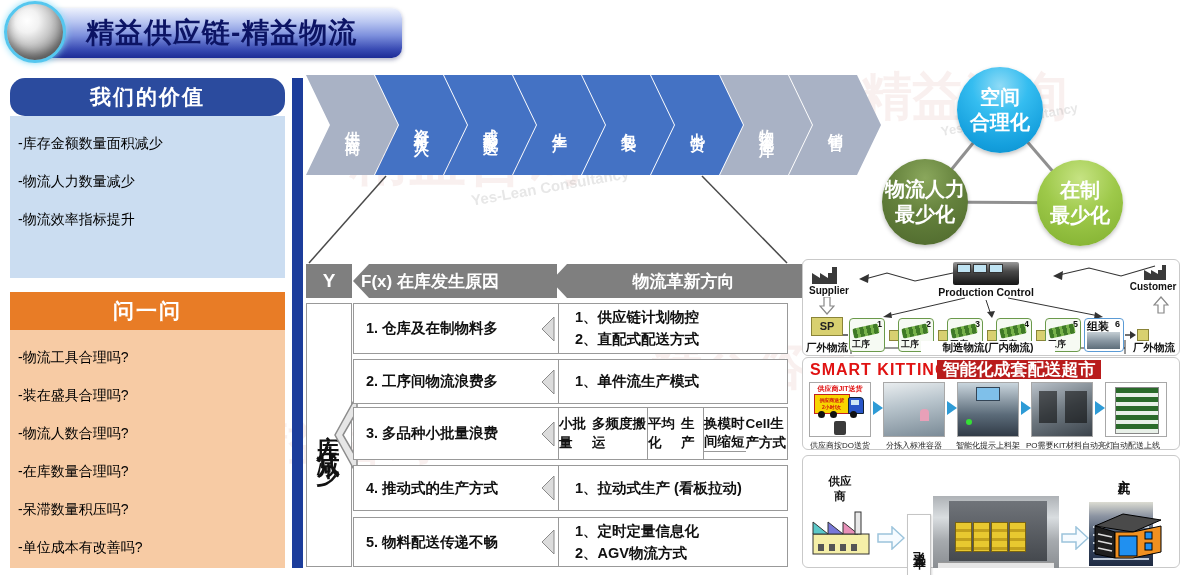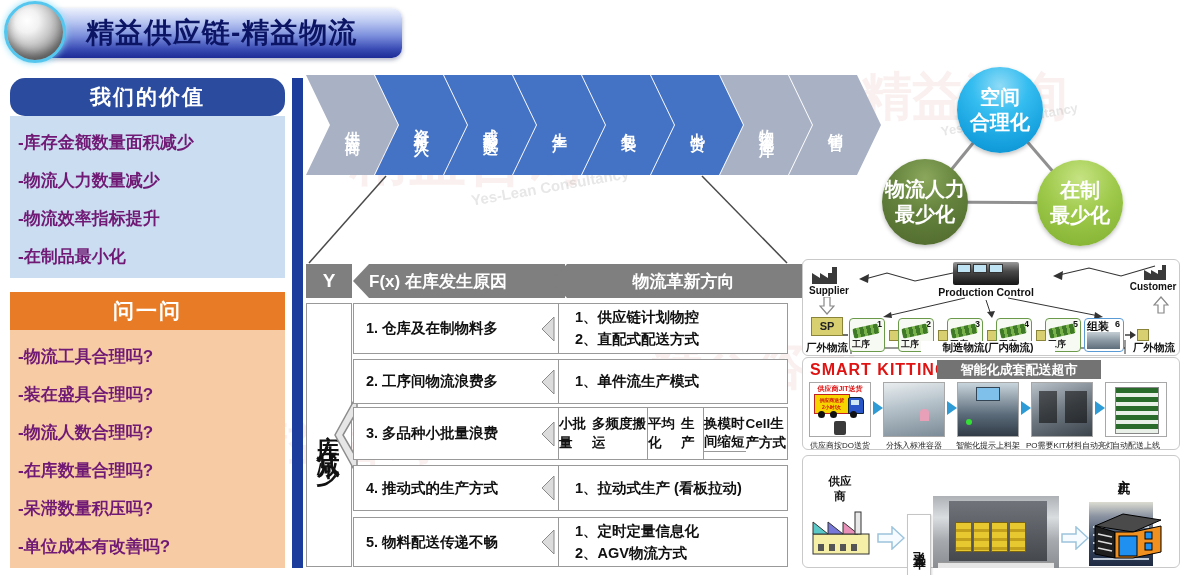--- a/index.html
+++ b/index.html
@@ -18,35 +18,35 @@
   .titlebar .ttext{position:absolute;left:68px;top:0;height:50px;line-height:50px;
     font-size:28px;font-weight:bold;color:#0c1464;letter-spacing:1px;}
   .sphere{position:absolute;left:4px;top:1px;width:56px;height:56px;border-radius:50%;
     background:radial-gradient(circle at 36% 30%,#ffffff 0%,#f2f2f2 22%,#c9c9c9 45%,#8f8f8f 72%,#666 100%);
     border:3px solid #55c7ef;box-shadow:0 0 7px #8adef8,inset 0 -6px 10px rgba(0,0,0,.35);}
 
   
   .card-h{position:absolute;left:10px;width:275px;height:38px;color:#fff;font-size:21px;font-weight:bold;
     text-align:center;line-height:38px;letter-spacing:2px;}
   .card-b{position:absolute;left:10px;width:275px;padding:10px 0 0 8px;box-sizing:border-box;}
-  .card-b .it{font-size:17px;font-weight:bold;color:#701a75;height:38px;line-height:34px;white-space:nowrap;}
+  .card-b .it{font-size:14px;font-weight:normal;color:#000000;height:38px;line-height:34px;white-space:nowrap;}
   .vbar{position:absolute;left:292px;top:78px;width:11px;height:490px;background:#1c3d9b;}
 
   
   .chev{position:absolute;top:75px;height:100px;width:92px;
     clip-path:polygon(0 0,68px 0,92px 50%,68px 100%,0 100%,24px 50%);
     display:flex;align-items:center;justify-content:center;}
   .chev span{writing-mode:vertical-rl;color:#fff;font-weight:bold;font-size:15px;letter-spacing:4px;}
 
   
   .hY{position:absolute;left:306px;top:264px;width:46px;height:34px;background:#7f7f7f;color:#fff;
     font-size:19px;font-weight:bold;text-align:center;line-height:34px;}
   .hband{position:absolute;top:264px;height:34px;background:#7f7f7f;color:#fff;font-weight:bold;
     clip-path:polygon(16px 0,100% 0,100% 100%,16px 100%,0 50%);display:flex;align-items:center;}
-  .hCause{left:353px;width:196px;font-size:17px;padding-left:16px;}
+  .hCause{left:353px;width:196px;font-size:17px;padding-left:8px;}
   .hDir{left:551px;width:237px;font-size:17px;justify-content:center;padding-left:14px;font-family:Liberation Mono, monospace;}
 
   .ycell{position:absolute;left:306px;top:303px;width:46px;height:264px;border:1.5px solid #999;background:#fff;
     display:flex;align-items:center;justify-content:center;box-sizing:border-box;}
   .ycell span{writing-mode:vertical-rl;font-size:23px;font-weight:bold;color:#111;letter-spacing:9px;}
   .bigchev{position:absolute;left:331px;top:393px;}
 
   .trow{position:absolute;left:353px;width:435px;border:1.5px solid #999;background:#fff;box-sizing:border-box;display:flex;}
   .cause{width:205px;border-right:1.5px solid #999;display:flex;align-items:center;padding-left:12px;
     box-sizing:border-box;font-size:14.5px;font-weight:bold;color:#111;position:relative;}
@@ -91,22 +91,22 @@
   .ysq{position:absolute;width:9px;height:9px;background:#d8d070;border:1px solid #8a8438;}
   .asm{position:absolute;left:281px;top:58px;width:40px;height:34px;border:1.5px solid #5b9bd5;border-radius:4px;
     background:#fff;box-sizing:border-box;}
   .asm .alab{position:absolute;left:2px;top:0;font-size:11px;font-weight:bold;color:#111;}
   .asm .anum{position:absolute;right:3px;top:0;font-size:9px;font-weight:bold;color:#111;}
   .asm .aphoto{position:absolute;left:2px;bottom:2px;width:33px;height:17px;
     background:linear-gradient(180deg,#c5ced4 0%,#8b99a4 50%,#5e6e7a 100%);}
   .p1bot{position:absolute;top:81px;font-size:10.5px;font-weight:bold;color:#111;text-align:center;}
 
   .kit-title{position:absolute;left:7px;top:3px;font-size:16px;font-weight:800;color:#e01212;letter-spacing:1px;}
-  .kit-sub{position:absolute;left:134px;top:2px;width:164px;height:19px;background:#737373;color:#fff;
-    font-size:13px;font-weight:bold;text-align:center;line-height:19px;}
+  .kit-sub{position:absolute;left:134px;top:2px;width:164px;height:19px;background:#b91c1c;color:#fff;
+    font-size:17px;font-weight:bold;text-align:center;line-height:19px;}
   .kitem{position:absolute;top:24px;width:62px;height:55px;border:1px solid #a8a8a8;box-sizing:border-box;overflow:hidden;}
   .karrow{position:absolute;top:43px;width:0;height:0;border-top:7px solid transparent;
     border-bottom:7px solid transparent;border-left:10px solid #2e9bd6;}
   .kcap{position:absolute;top:82px;width:72px;font-size:8px;color:#222;text-align:center;white-space:nowrap;}
   .jit-top{position:absolute;left:0;top:1px;width:100%;text-align:center;font-size:7px;font-weight:bold;color:#e01212;}
   .tbox{position:absolute;left:4px;top:11px;width:34px;height:18px;background:#f7d400;border:1px solid #c02020;
     display:flex;flex-direction:column;align-items:center;justify-content:center;}
   .tbox b{font-size:5.5px;color:#d01010;line-height:1.2;transform:scale(.9);}
   .tcab{position:absolute;left:38px;top:14px;width:14px;height:15px;background:#2855c8;border:1px solid #123;border-radius:2px 4px 0 0;}
   .tcab i{position:absolute;left:2px;top:2px;width:8px;height:5px;background:#cfe6f5;}
@@ -160,21 +160,20 @@
   <div class="titlebar">
     <div class="ttext">精益供应链-精益物流</div>
   </div>
   <div class="sphere"></div>
 
   <div class="card-h" style="top:78px;background:#2b4b9e;border-radius:15px;">我们的价值</div>
   <div class="card-b" style="top:116px;height:162px;background:#cbddf1;">
     <div class="it">-库存金额数量面积减少</div>
     <div class="it">-物流人力数量减少</div>
     <div class="it">-物流效率指标提升</div>
-    <div class="it">-在制品最小化</div>
   </div>
   <div class="card-h" style="top:292px;background:#e87c26;">问一问</div>
   <div class="card-b" style="top:330px;height:238px;background:#f7cba4;">
     <div class="it">-物流工具合理吗?</div>
     <div class="it">-装在盛具合理吗?</div>
     <div class="it">-物流人数合理吗?</div>
     <div class="it">-在库数量合理吗?</div>
     <div class="it">-呆滞数量积压吗?</div>
     <div class="it">-单位成本有改善吗?</div>
   </div>

